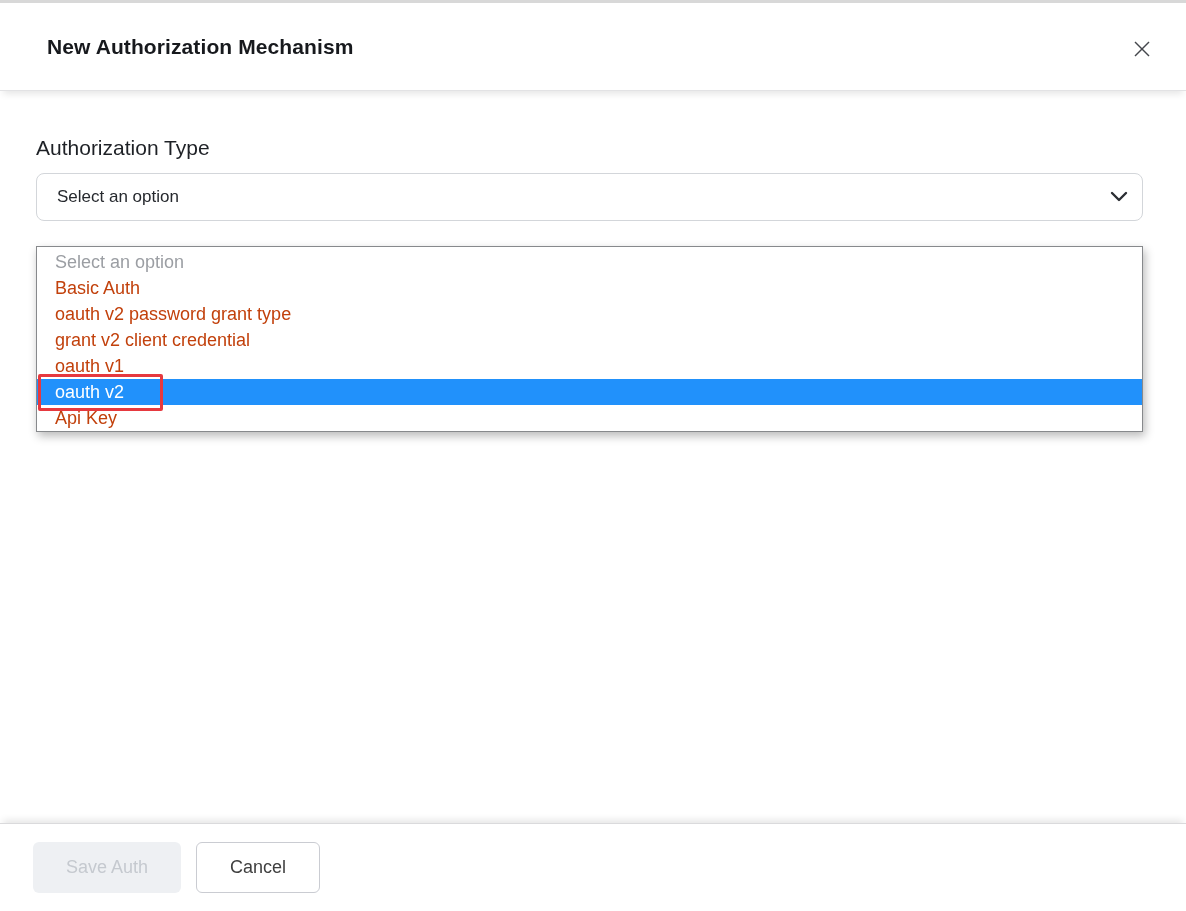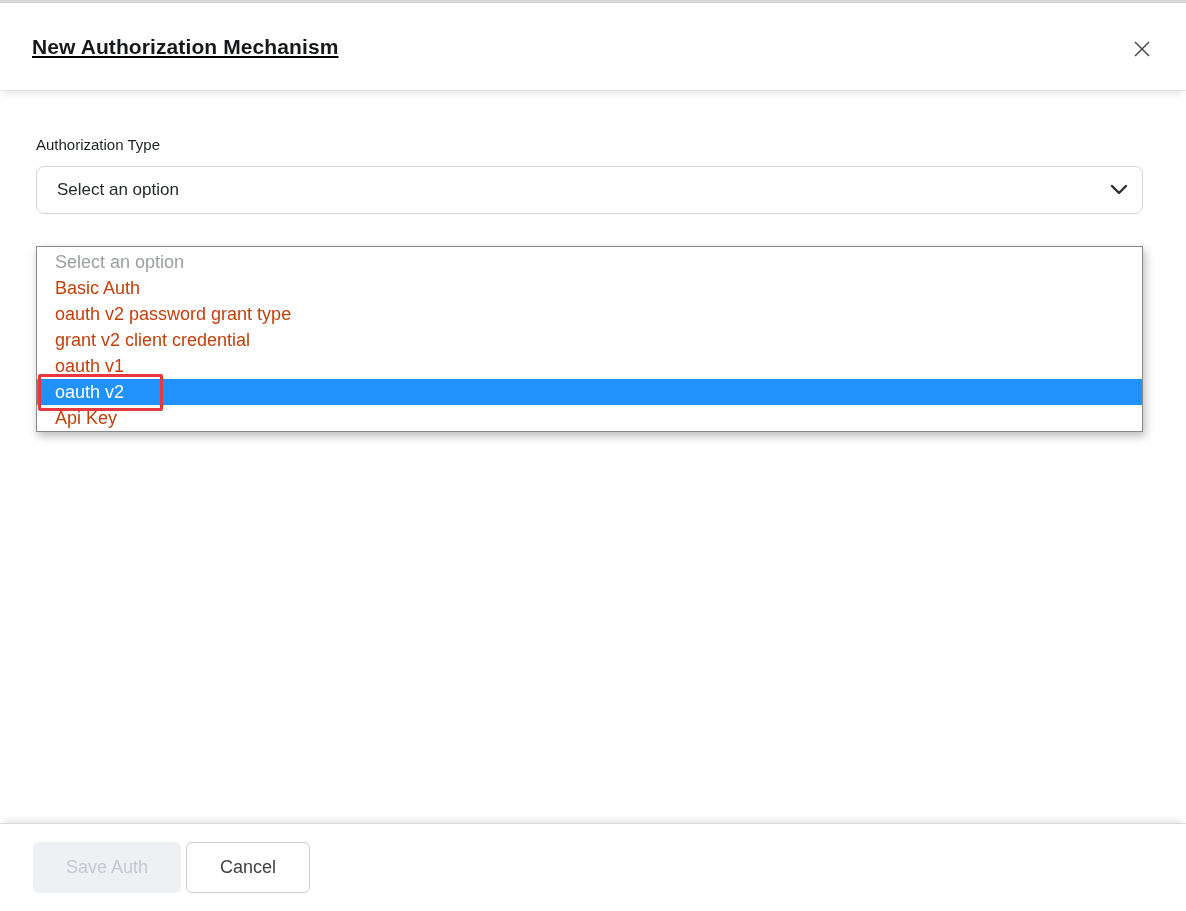--- a/index.html
+++ b/index.html
@@ -15,26 +15,25 @@
     background: #ffffff;
     border-top: 3px solid #d8d8d8;
     display: flex; flex-direction: column;
   }
   
   .modal-header {
     position: relative;
     height: 88px;
     flex: 0 0 auto;
     display: flex; align-items: center;
-    padding: 0 32px;
+    padding: 0 47px;
     border-bottom: 1px solid #e2e2e4;
     box-shadow: 0 6px 7px -3px rgba(0,0,0,0.10);
     z-index: 5;
     background: #fff;
-    text-decoration: underline;
   }
   .modal-title {
     font-size: 21px;
     font-weight: 700;
     color: #17191d;
     letter-spacing: 0.1px;
   }
   .close-btn {
     position: absolute;
     right: 32px; top: 35px;
@@ -44,21 +43,21 @@
     cursor: pointer;
     display: flex; align-items: center; justify-content: center;
   }
   
   .modal-body {
     position: relative;
     flex: 1 1 auto;
     padding: 45px 43px 0 36px;
   }
   .field-label {
-    font-size: 15px;
+    font-size: 21px;
     color: #1e2126;
     margin-bottom: 13px;
   }
   .select-box {
     position: relative;
     width: 100%;
     height: 48px;
     border: 1px solid #d3d6da;
     border-radius: 8px;
     background: #fff;
@@ -116,21 +115,21 @@
   }
   
   .modal-footer {
     flex: 0 0 auto;
     height: 88px;
     border-top: 1px solid #dadadc;
     box-shadow: 0 -6px 7px -3px rgba(0,0,0,0.10);
     background: #fff;
     display: flex; align-items: center;
     padding: 16px 33px;
-    gap: 5px;
+    gap: 15px;
     z-index: 5;
   }
   .btn {
     height: 51px;
     border-radius: 6px;
     font-family: "Liberation Sans", sans-serif;
     font-size: 18px;
     padding: 0 33px;
     cursor: pointer;
   }

